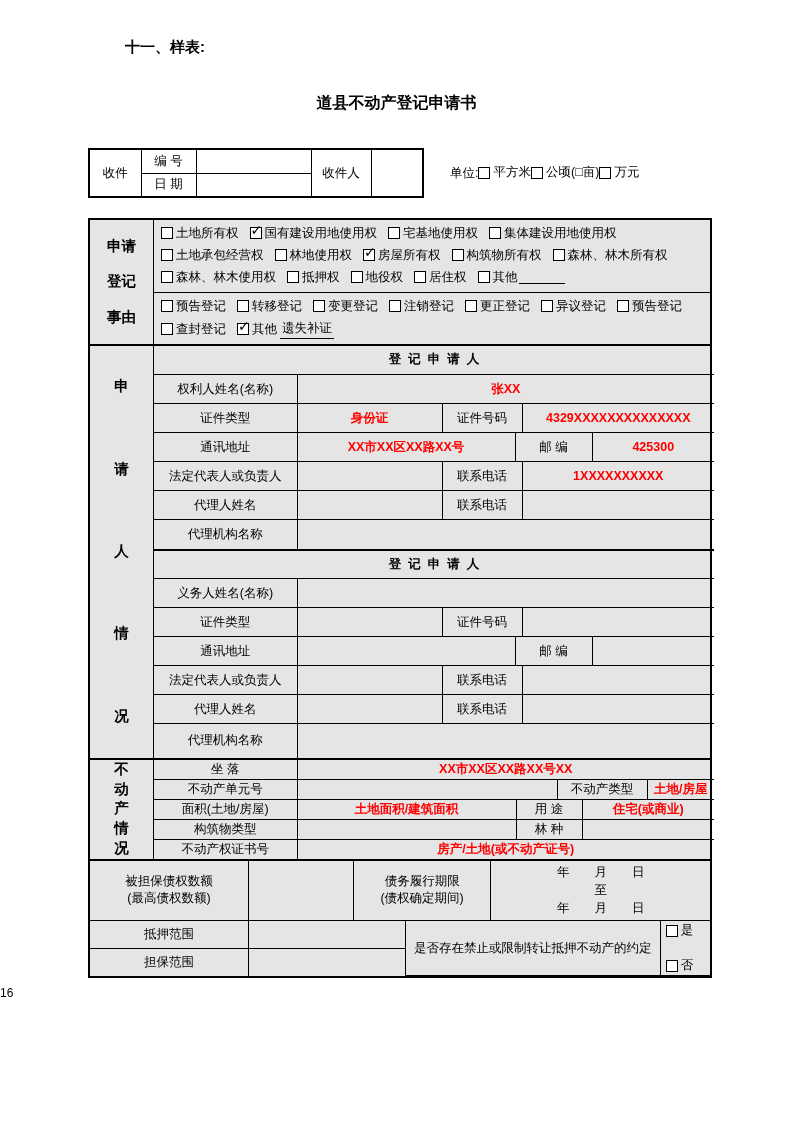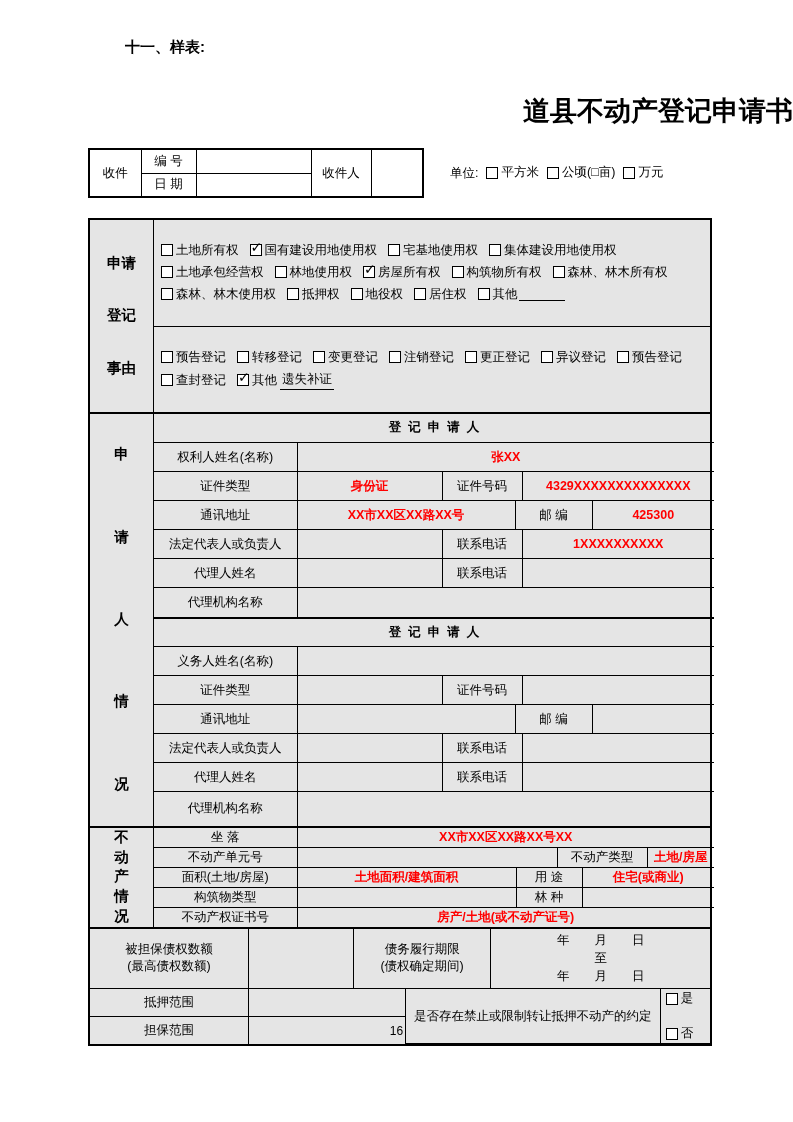--- a/index.html
+++ b/index.html
@@ -3,28 +3,28 @@
 <meta charset="utf-8">
 <style>
   *{margin:0;padding:0;box-sizing:border-box}
   html,body{background:#fff}
   body{
     width:793px;height:1122px;position:relative;overflow:hidden;
     font-family:"Liberation Sans","DejaVu Sans",sans-serif;
     color:#000;font-size:13px;
   }
   .heading{position:absolute;left:125px;top:38px;font-weight:bold;font-size:15px}
-  .title{position:absolute;left:0;right:0;top:93px;text-align:right;font-weight:bold;font-size:27px}
+  .title{position:absolute;left:0;right:0;top:93px;text-align:center;font-weight:bold;font-size:16px}
 
   
   .topbar{position:absolute;left:88px;top:148px;width:624px;display:flex;align-items:center}
   table.receipt{border-collapse:collapse;table-layout:fixed;width:334px;border:2px solid #000}
   table.receipt td{border:1px solid #000;height:24px;text-align:center;font-size:12.5px;padding:0 2px}
   .unit-line{margin-left:26px;display:flex;align-items:center;white-space:nowrap;font-size:12.5px}
-  .unit-line .cbi{margin-left:8px}
+  .unit-line .cbi{margin-left:0}
 
   
   .form-wrap{position:absolute;left:88px;top:218px;width:624px;border:2px solid #000;background:#e5e5e5}
   .section{display:flex;align-items:stretch}
   .section + .section{border-top:2px solid #000}
   .sechead{width:64px;flex:0 0 64px;border-right:1px solid #000;display:flex;flex-direction:column;
            align-items:center;font-weight:bold;font-size:14.5px}
   .sechead.spread{justify-content:space-around}
   .sechead.even{justify-content:space-evenly}
   .sechead.center{justify-content:center;line-height:1.6}
@@ -39,38 +39,38 @@
   .secbody table.tdiv{border-top:2px solid #000}
   td.keepR{border-right:1px solid #000 !important}
 
   .ghead{font-weight:bold;font-size:14px;letter-spacing:7px;text-indent:7px}
   .red{color:#ff0000;font-weight:bold}
   td.tall{height:34px}
   td.h30{height:14px}
   td.h60{height:60px}
 
   
-  .rrow{display:flex;flex-direction:column;justify-content:center;padding:20px 7px}
+  .rrow{display:flex;flex-direction:column;justify-content:center;padding:3px 7px}
   .rrow1{min-height:63px;border-bottom:1px solid #000}
   .rrow2{min-height:44px}
   .cbline{line-height:20px;white-space:nowrap;font-size:12.5px}
   .cbline .cbi{margin-right:11px}
   .cbi{display:inline-flex;align-items:center;white-space:nowrap}
   .cb{position:relative;display:inline-block;width:12px;height:12px;border:1px solid #000;
       margin-right:3px;flex:0 0 12px;background:#fff}
   .cb.checked::after{content:"\2713";position:absolute;left:0px;top:-5px;font-size:14px;font-weight:bold;line-height:1}
   .blankline{display:inline-block;width:46px;height:13px;border-bottom:1px solid #000;margin-left:1px}
   .suffix{border-bottom:1px solid #000;margin-left:3px;padding:0 2px}
 
   
   .twoLine div{line-height:17px}
   .dates div{line-height:18px}
   .vgroup{display:flex;flex-direction:column;justify-content:space-between;height:52px;align-items:flex-start;padding-left:2px}
 
-  .pagenum{position:absolute;left:0;right:0;top:1024px;text-align:center;font-size:12px}
+  .pagenum{position:absolute;left:0;right:0;top:986px;font-size:12px}
 </style>
 </head>
 <body>
 
 <div class="heading">十一、样表:</div>
 <div class="title">道县不动产登记申请书</div>
 
 <div class="topbar">
   <table class="receipt">
     <tbody>

